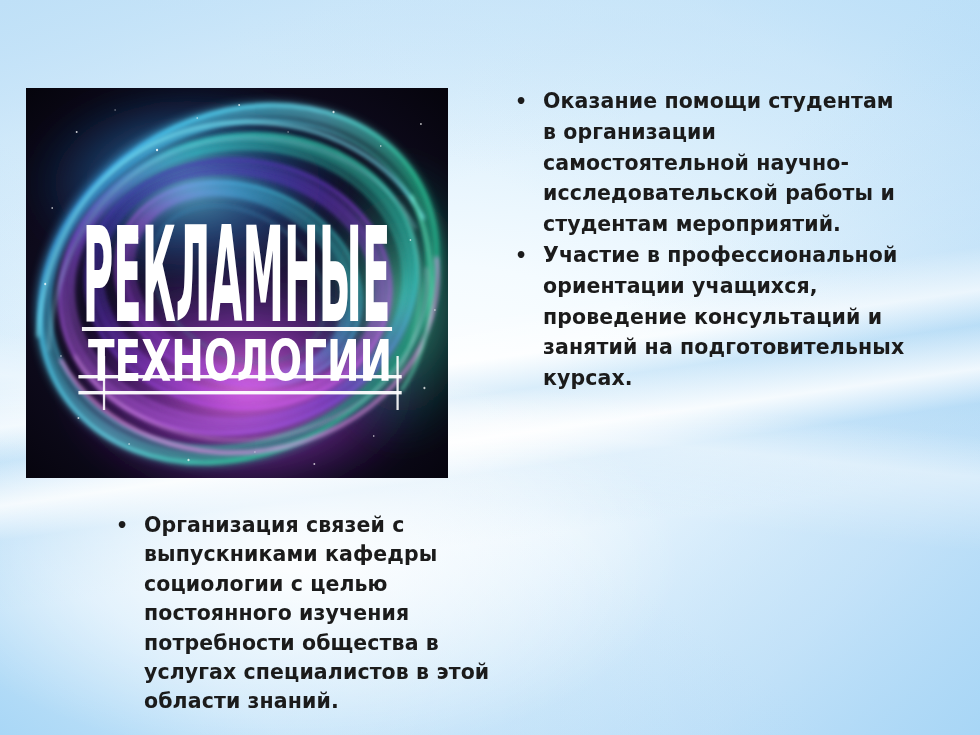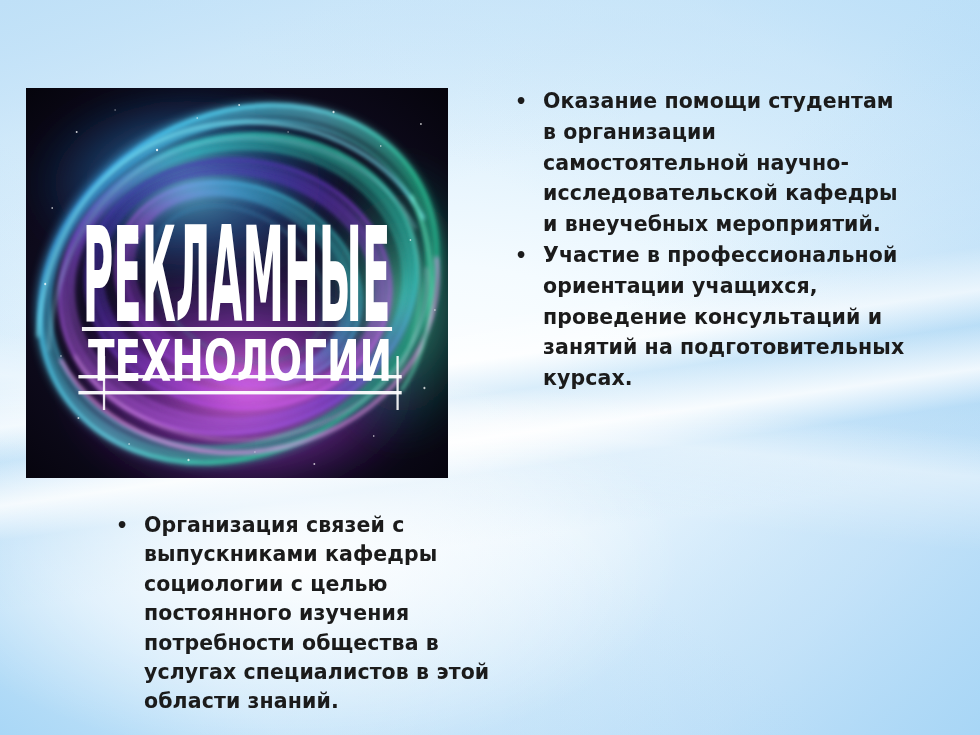--- a/index.html
+++ b/index.html
@@ -299,21 +299,21 @@
 
         <rect x="88" y="268" width="2.6" height="54" fill="#ffffff" opacity=".9"></rect>
         <rect x="424" y="268" width="2.6" height="54" fill="#ffffff" opacity=".9"></rect>
       </g>
     </svg>
   </div>
 
   <ul class="bullets block-right">
     <li>
       <span class="dot">•</span>
-      <span class="txt">Оказание помощи студентам в организации самостоятельной научно-исследовательской кафедры и внеучебных мероприятий.</span>
+      <span class="txt">Оказание помощи студентам в организации самостоятельной научно-исследовательской работы и студентам мероприятий.</span>
     </li>
     <li>
       <span class="dot">•</span>
       <span class="txt">Участие в профессиональной ориентации учащихся, проведение консультаций и занятий на подготовительных курсах.</span>
     </li>
   </ul>
 
   <ul class="bullets block-bottom">
     <li>
       <span class="dot">•</span>

